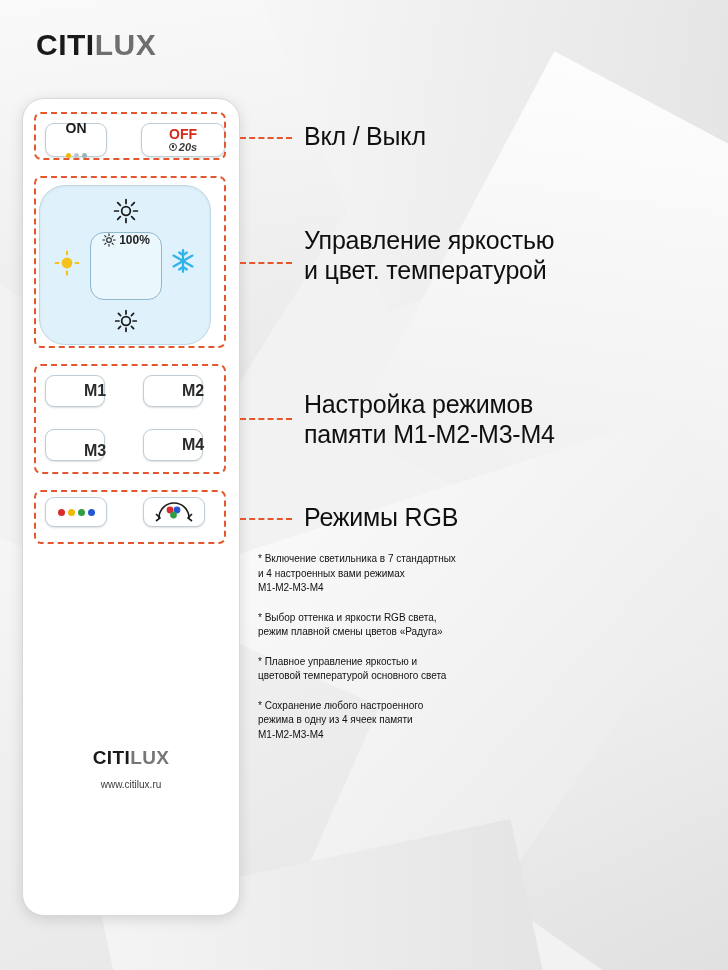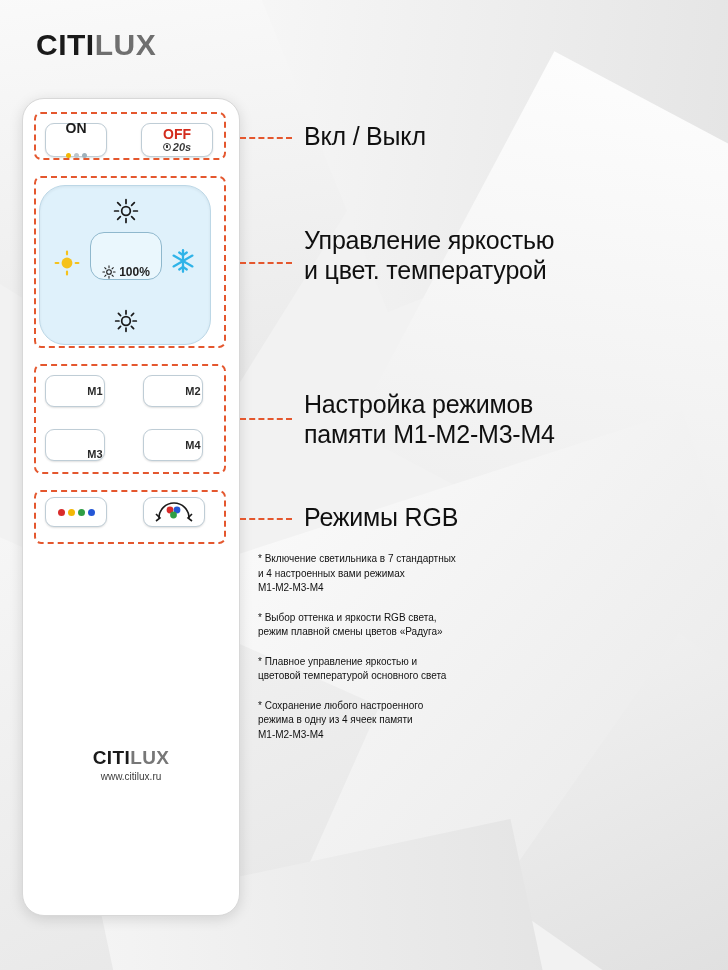--- a/index.html
+++ b/index.html
@@ -54,21 +54,21 @@
     display: flex;
     align-items: center;
     justify-content: center;
     font-size: 13px;
     font-weight: bold;
     color: #2a2a2a;
   }
 
   
   #key-on  { left: 22px;  top: 24px; width: 62px; height: 34px; flex-direction: column; gap: 18px; }
-  #key-off { left: 118px; top: 24px; width: 72px; height: 34px; flex-direction: column; gap: 0px; }
+  #key-off { left: 118px; top: 24px; width: 84px; height: 34px; flex-direction: column; gap: 0px; }
   #key-on .lbl  { color: #1b1b1b; font-size: 14px; line-height: 13px; }
   #key-off .lbl { color: #d32b1c; font-size: 14px; line-height: 14px; }
   .dots { display: flex; gap: 3px; align-items: center; }
   .dots i { display: block; width: 5px; height: 5px; border-radius: 50%; }
   .dots i:nth-child(1) { background: #f2b705; }
   .dots i:nth-child(2) { background: #bcc6cc; }
   .dots i:nth-child(3) { background: #9fb1bb; }
   .delay { display:flex; align-items:center; gap:2px; font-size: 11px; color:#3a3a3a; font-style: italic; }
   .delay .clock {
     width: 8px; height: 8px; border: 1.3px solid #3a3a3a; border-radius: 50%;
@@ -84,59 +84,59 @@
     left: 16px; top: 86px;
     width: 172px; height: 160px;
     background: #dff1fb;
     border: 1px solid #bcd7e6;
     border-radius: 26px;
     box-shadow: inset 0 1px 3px rgba(0,0,0,0.06);
   }
   #dim-center {
     position: absolute;
     left: 50px; top: 46px;
-    width: 72px; height: 48px;
+    width: 72px; height: 68px;
     background: #eaf7fd;
     border: 1.5px solid #8fb8cd;
     border-radius: 14px;
-    display: flex; align-items: flex-end; justify-content: center;
+    display: flex; align-items: flex-start; justify-content: center;
     font-size: 12px; font-weight: bold; color: #1f1f1f;
   }
   .sun-ray {
     position: absolute;
     width: 26px; height: 26px;
   }
   #sun-top    { left: 73px;  top: 12px; }
   #sun-bottom { left: 73px;  top: 122px; }
   #sun-left   { left: 14px;  top: 64px; }
   #snow-right { left: 130px; top: 62px; }
 
   
-  .mkey { width: 60px; height: 32px; font-size: 11px; padding-left: 40px; }
+  .mkey { width: 60px; height: 32px; font-size: 16px; padding-left: 40px; }
   #key-m1 { left: 22px;  top: 276px; }
   #key-m2 { left: 120px; top: 276px; }
   #key-m3 { left: 22px;  top: 330px; align-items: flex-end; }
   #key-m4 { left: 120px; top: 330px; }
 
   
   #key-rgb1 { left: 22px;  top: 398px; width: 62px; height: 30px; }
   #key-rgb2 { left: 120px; top: 398px; width: 62px; height: 30px; }
   .rgbdots { display: flex; gap: 3px; }
   .rgbdots i { width: 7px; height: 7px; border-radius: 50%; display: block; }
 
   
   #remote-logo {
     position: absolute;
     left: 0; right: 0; top: 648px;
     text-align: center;
   }
   #remote-logo .rl-top { font-size: 19px; font-weight: bold; letter-spacing: .4px; }
   #remote-logo .rl-top .citi { color: #1a1a1a; }
   #remote-logo .rl-top .lux  { color: #777; }
-  #remote-logo .rl-url { font-size: 10px; color: #3b3b3b; margin-top: 2px; }
+  #remote-logo .rl-url { font-size: 10px; color: #3b3b3b; margin-top: 10px; }
 
   
   .callout-box {
     position: absolute;
     border: 2px dashed #e4572e;
     border-radius: 7px;
     z-index: 6;
   }
   #box-power  { left: 34px;  top: 112px; width: 192px; height: 48px; }
   #box-dim    { left: 34px;  top: 176px; width: 192px; height: 172px; }

